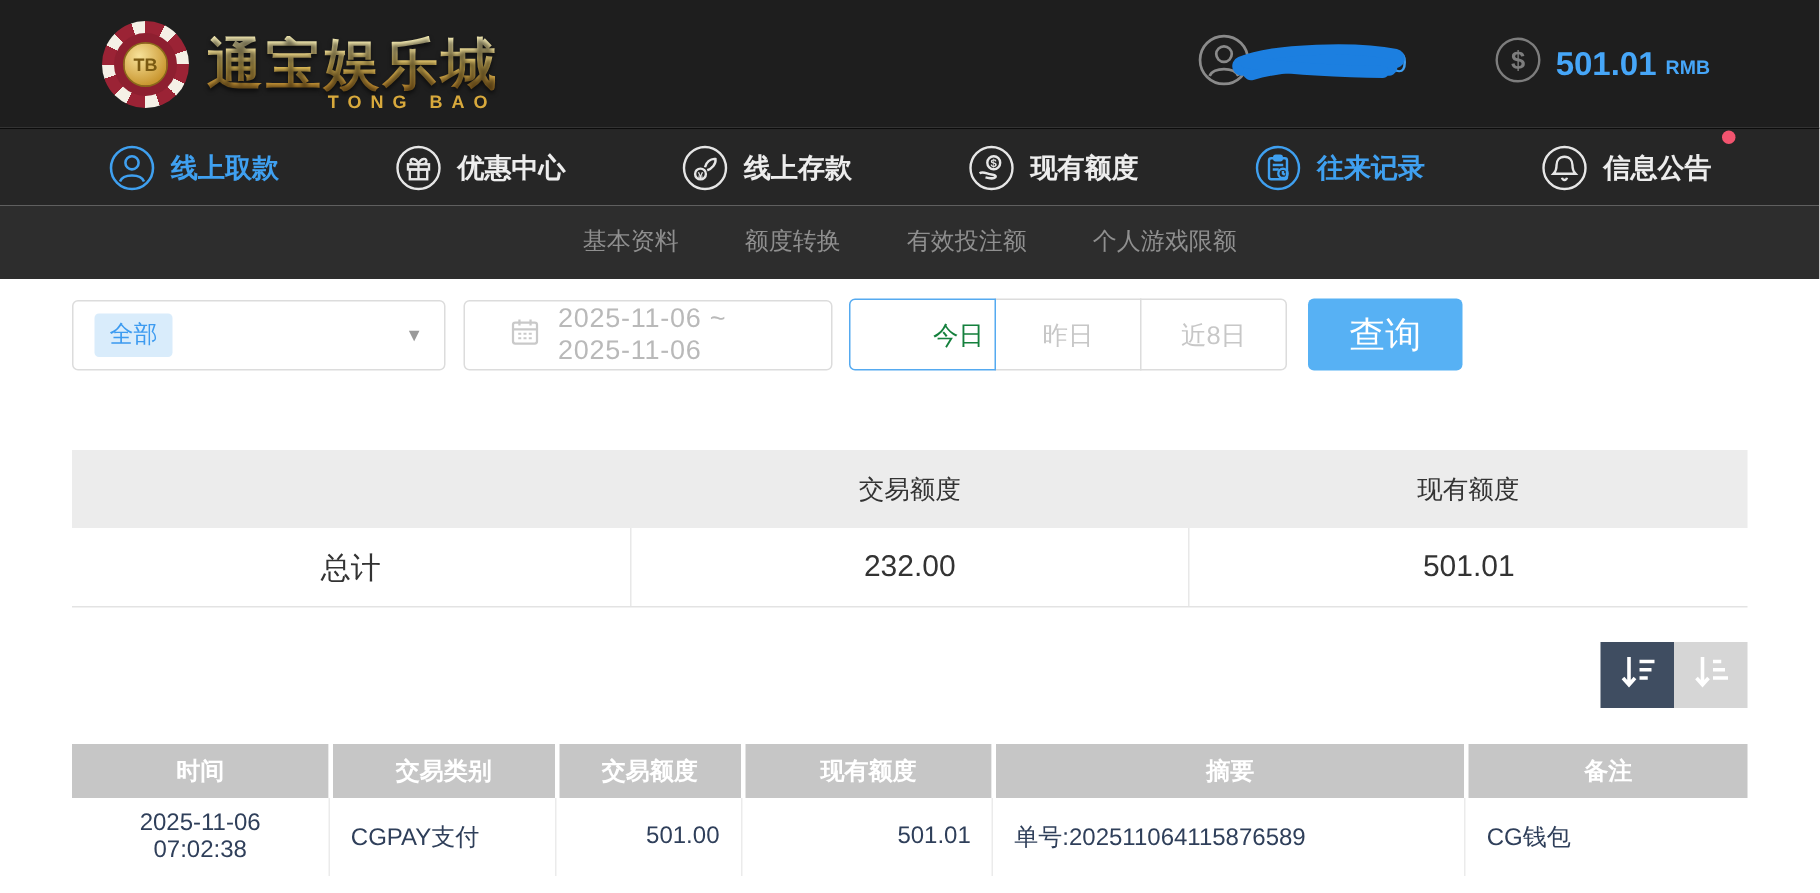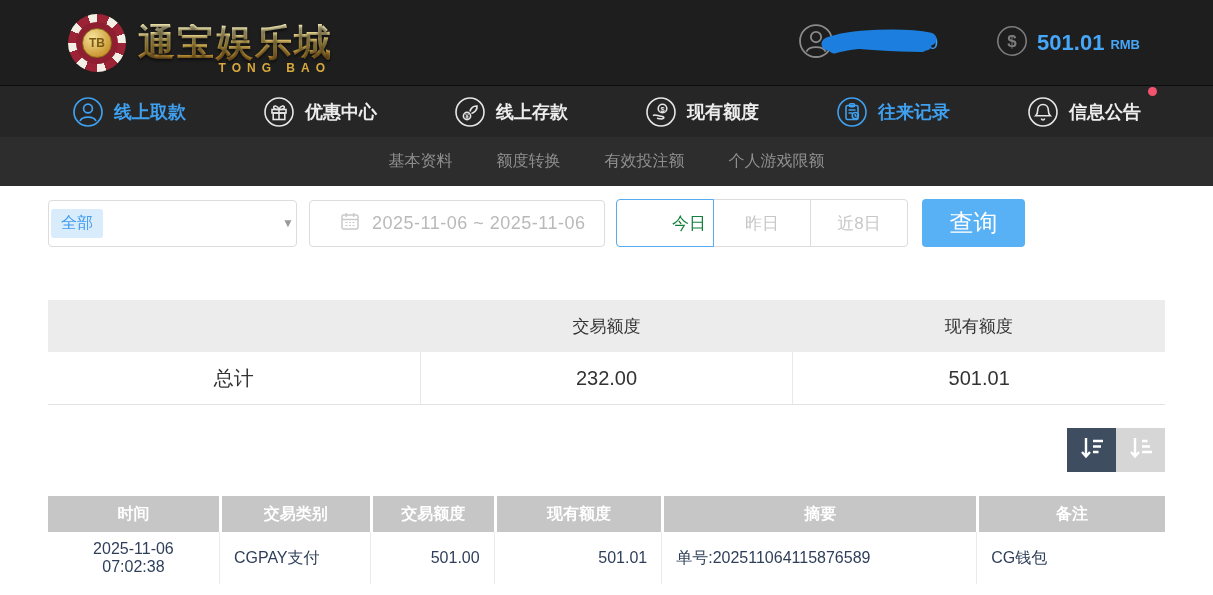--- a/index.html
+++ b/index.html
@@ -53,24 +53,24 @@
     background:#f2546f; }
 
   .sub-nav { height:49px; background:#2d2d2d; display:flex; align-items:center;
     justify-content:center; gap:44px; }
   .subnav-item { color:#8f8f8f; font-size:16px; cursor:pointer; }
 
   
   .content { width:1117px; margin:0 auto; }
   .filter-row { margin-top:13px; display:flex; align-items:center; height:48px; }
   .select-box { width:249px; height:47px; border:1px solid #dcdcdc; border-radius:4px;
-    display:flex; align-items:center; padding:0 2px; position:relative; background:#fff; cursor:pointer; }
+    display:flex; align-items:center; padding:0 14px; position:relative; background:#fff; cursor:pointer; }
   .select-tag { background:#d9ecfb; color:#3d9bf0; font-size:16px; padding:4px 10px; border-radius:3px; }
   .select-caret { margin-left:auto; color:#9a9a9a; font-size:12px; }
-  .date-box { width:296px; height:47px; border:1px solid #dcdcdc; border-radius:4px; margin-left:12px;
+  .date-box { width:246px; height:47px; border:1px solid #dcdcdc; border-radius:4px; margin-left:12px;
     display:flex; align-items:center; gap:12px; padding:0 16px 0 30px; background:#fff; cursor:pointer; }
   .date-text { color:#b9b9b9; font-size:18px; letter-spacing:.5px; }
   .btn-group { display:flex; margin-left:11px; }
   .quick-btn { width:98px; height:48px; background:#fff; border:1px solid #dcdcdc; margin-left:-1px;
     color:#c7c7c7; font-size:17px; display:flex; align-items:center; justify-content:center; cursor:pointer; }
   .quick-btn:first-child { border-radius:4px 0 0 4px; margin-left:0; }
   .quick-btn:last-child { border-radius:0 4px 4px 0; }
   .quick-btn.active { border:1px solid #55aaf0; color:#15803d; z-index:2;padding-left:48px; }
   .search-btn { width:103px; height:48px; margin-left:14px; background:#57b1f4; border:none; border-radius:4px;
     color:#fff; font-size:24px; cursor:pointer; display:flex; align-items:center; justify-content:center; }

